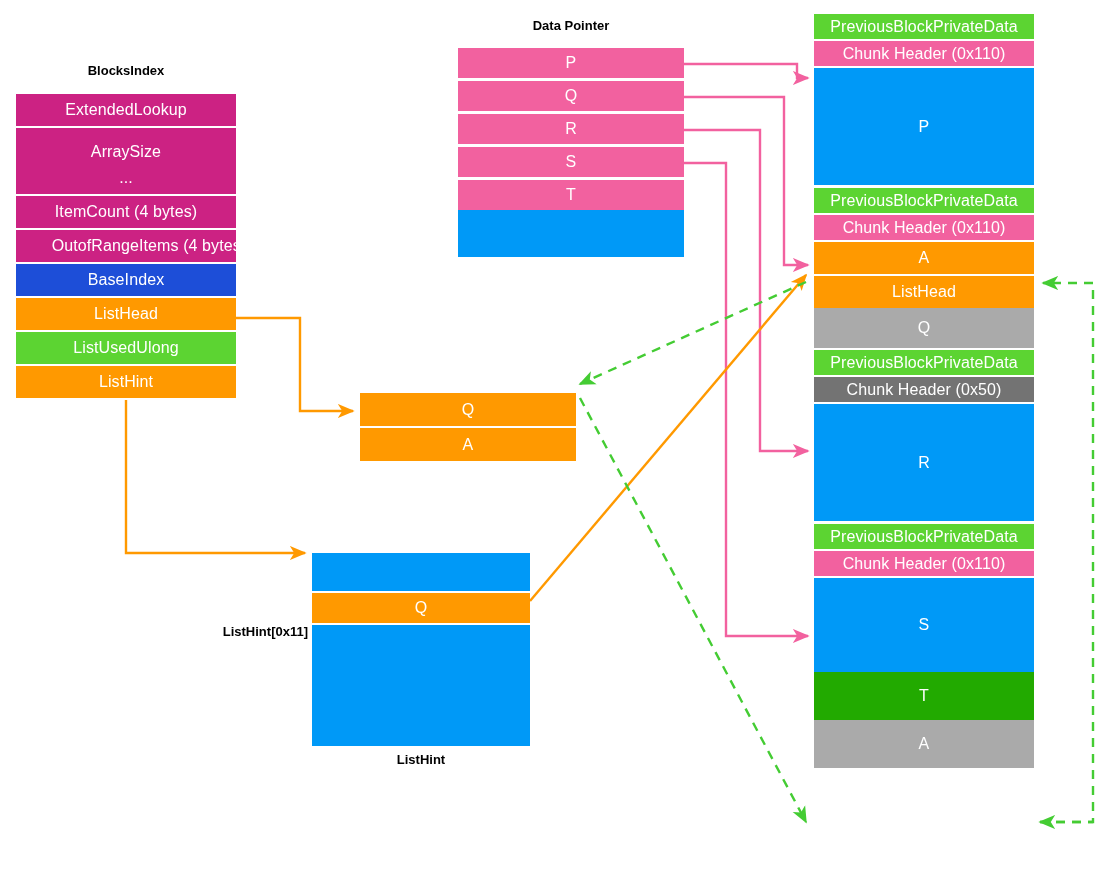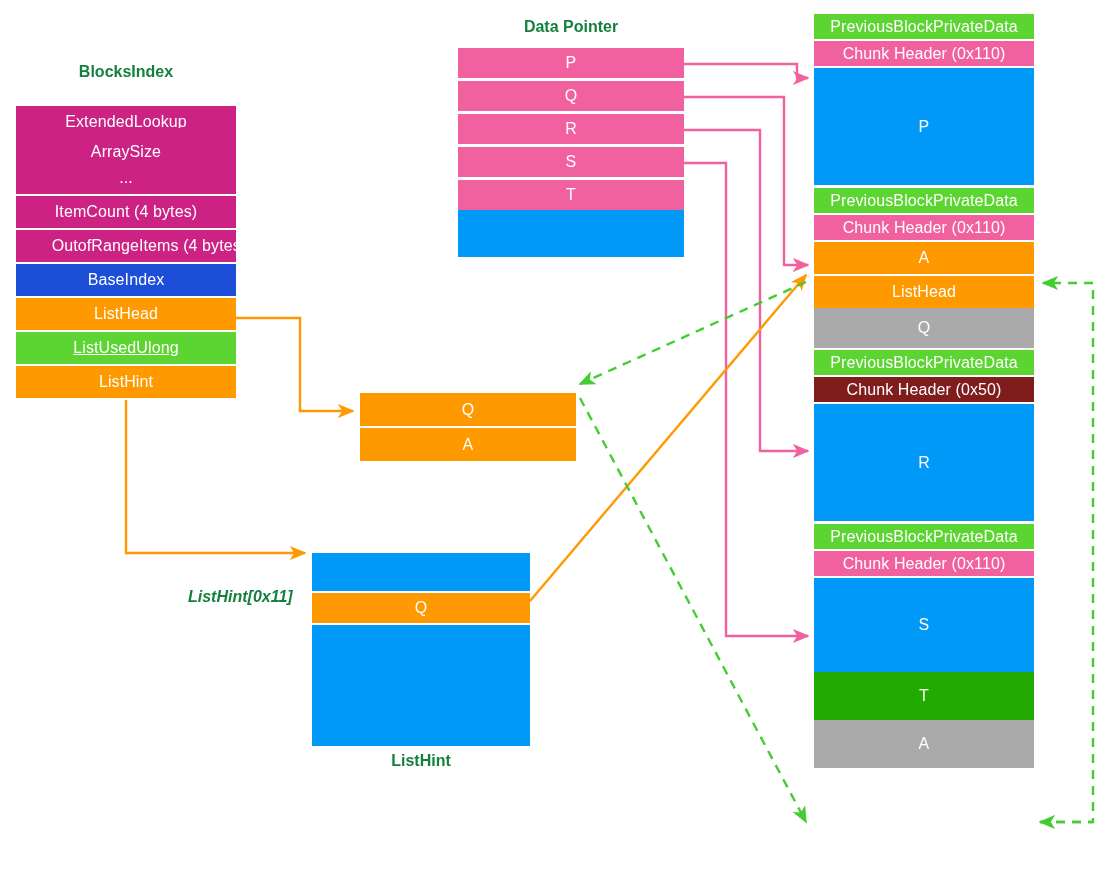--- a/index.html
+++ b/index.html
@@ -1,63 +1,63 @@
 <!DOCTYPE html>
 <html><head>
 <meta charset="utf-8">
 <style>
   html,body{margin:0;padding:0;background:#ffffff;}
   body{width:1112px;height:881px;position:relative;overflow:hidden;
        font-family:"Liberation Sans","DejaVu Sans",sans-serif;}
   #stage{position:absolute;left:0;top:0;width:1112px;height:881px;}
 
-  .title{position:absolute;font-weight:bold;font-size:16px;color:#15803d;
+  .title{position:absolute;font-weight:bold;font-size:13px;color:#000000;
          text-align:center;white-space:nowrap;}
 
   .col{position:absolute;}
   .cell{position:absolute;left:0;box-sizing:border-box;
         color:#ffffff;font-size:16px;display:flex;align-items:center;
         justify-content:center;white-space:nowrap;letter-spacing:.1px;}
 
   svg.arrows{position:absolute;left:0;top:0;width:1112px;height:881px;
              pointer-events:none;}
 </style>
 </head>
 <body>
 
 <div id="stage">
 
   <div class="title" style="left:16px;top:63px;width:220px;">BlocksIndex</div>
   <div class="title" style="left:458px;top:18px;width:226px;">Data Pointer</div>
   <div class="title" style="left:312px;top:752px;width:218px;">ListHint</div>
-  <div class="title" style="left:188px;top:588px;width:120px;text-align:left;font-style:italic;">ListHint[0x11]</div>
+  <div class="title" style="left:188px;top:624px;width:120px;text-align:right;">ListHint[0x11]</div>
 
   <div class="col" id="col-blocksindex" style="left:16px;top:94px;width:220px;height:306px;">
-      <div class="cell" style="top: 12px; height: 32px; width: 100%; background: rgb(204, 34, 131);">
+      <div class="cell" style="top: 0px; height: 32px; width: 100%; background: rgb(204, 34, 131);">
         <span>ExtendedLookup</span>
       </div>
       <div class="cell" style="top: 34px; height: 48px; width: 100%; background: rgb(204, 34, 131);">
         <span>ArraySize</span>
       </div>
       <div class="cell" style="top: 68px; height: 32px; width: 100%; background: rgb(204, 34, 131);">
         <span>...</span>
       </div>
       <div class="cell" style="top: 102px; height: 32px; width: 100%; background: rgb(204, 34, 131); align-items: center;">
         <span>ItemCount (4 bytes)</span>
       </div>
       <div class="cell" style="top: 136px; height: 32px; width: 100%; background: rgb(204, 34, 131); padding-left: 46px;">
         <span>OutofRangeItems (4 bytes)</span>
       </div>
       <div class="cell" style="top: 170px; height: 32px; width: 100%; background: #1d4ed8;">
         <span>BaseIndex</span>
       </div>
       <div class="cell" style="top: 204px; height: 32px; width: 100%; background: rgb(255, 153, 0);">
         <span>ListHead</span>
       </div>
-      <div class="cell" style="top: 238px; height: 32px; width: 100%; background: rgb(92, 212, 50); text-decoration: underline;">
+      <div class="cell" style="top: 238px; height: 32px; width: 100%; background: rgb(92, 212, 50);">
         <span>ListUsedUlong</span>
       </div>
       <div class="cell" style="top: 272px; height: 32px; width: 100%; background: rgb(255, 153, 0);">
         <span>ListHint</span>
       </div>
     </div>
 
   <div class="col" id="col-datapointer" style="left:458px;top:48px;width:226px;height:229px;">
       <div class="cell" style="top: 0px; height: 30px; width: 100%; background: rgb(242, 97, 159);">
         <span>P</span>
@@ -121,21 +121,21 @@
       </div>
       <div class="cell" style="top: 262px; height: 32px; width: 100%; background: rgb(255, 153, 0);">
         <span>ListHead</span>
       </div>
       <div class="cell" style="top: 294px; height: 40px; width: 100%; background: rgb(170, 170, 170);">
         <span>Q</span>
       </div>
       <div class="cell" style="top: 336px; height: 25px; width: 100%; background: rgb(92, 212, 50);">
         <span>PreviousBlockPrivateData</span>
       </div>
-      <div class="cell" style="top: 363px; height: 25px; width: 100%; background: #7f1d1d; text-align: center;">
+      <div class="cell" style="top: 363px; height: 25px; width: 100%; background: #737373; text-align: center;">
         <span>Chunk Header (0x50)</span>
       </div>
       <div class="cell" style="top: 390px; height: 117px; width: 100%; background: rgb(0, 153, 247);">
         <span>R</span>
       </div>
       <div class="cell" style="top: 510px; height: 25px; width: 100%; background: rgb(92, 212, 50);">
         <span>PreviousBlockPrivateData</span>
       </div>
       <div class="cell" style="top: 537px; height: 25px; width: 100%; background: rgb(242, 97, 159);">
         <span>Chunk Header (0x110)</span>

